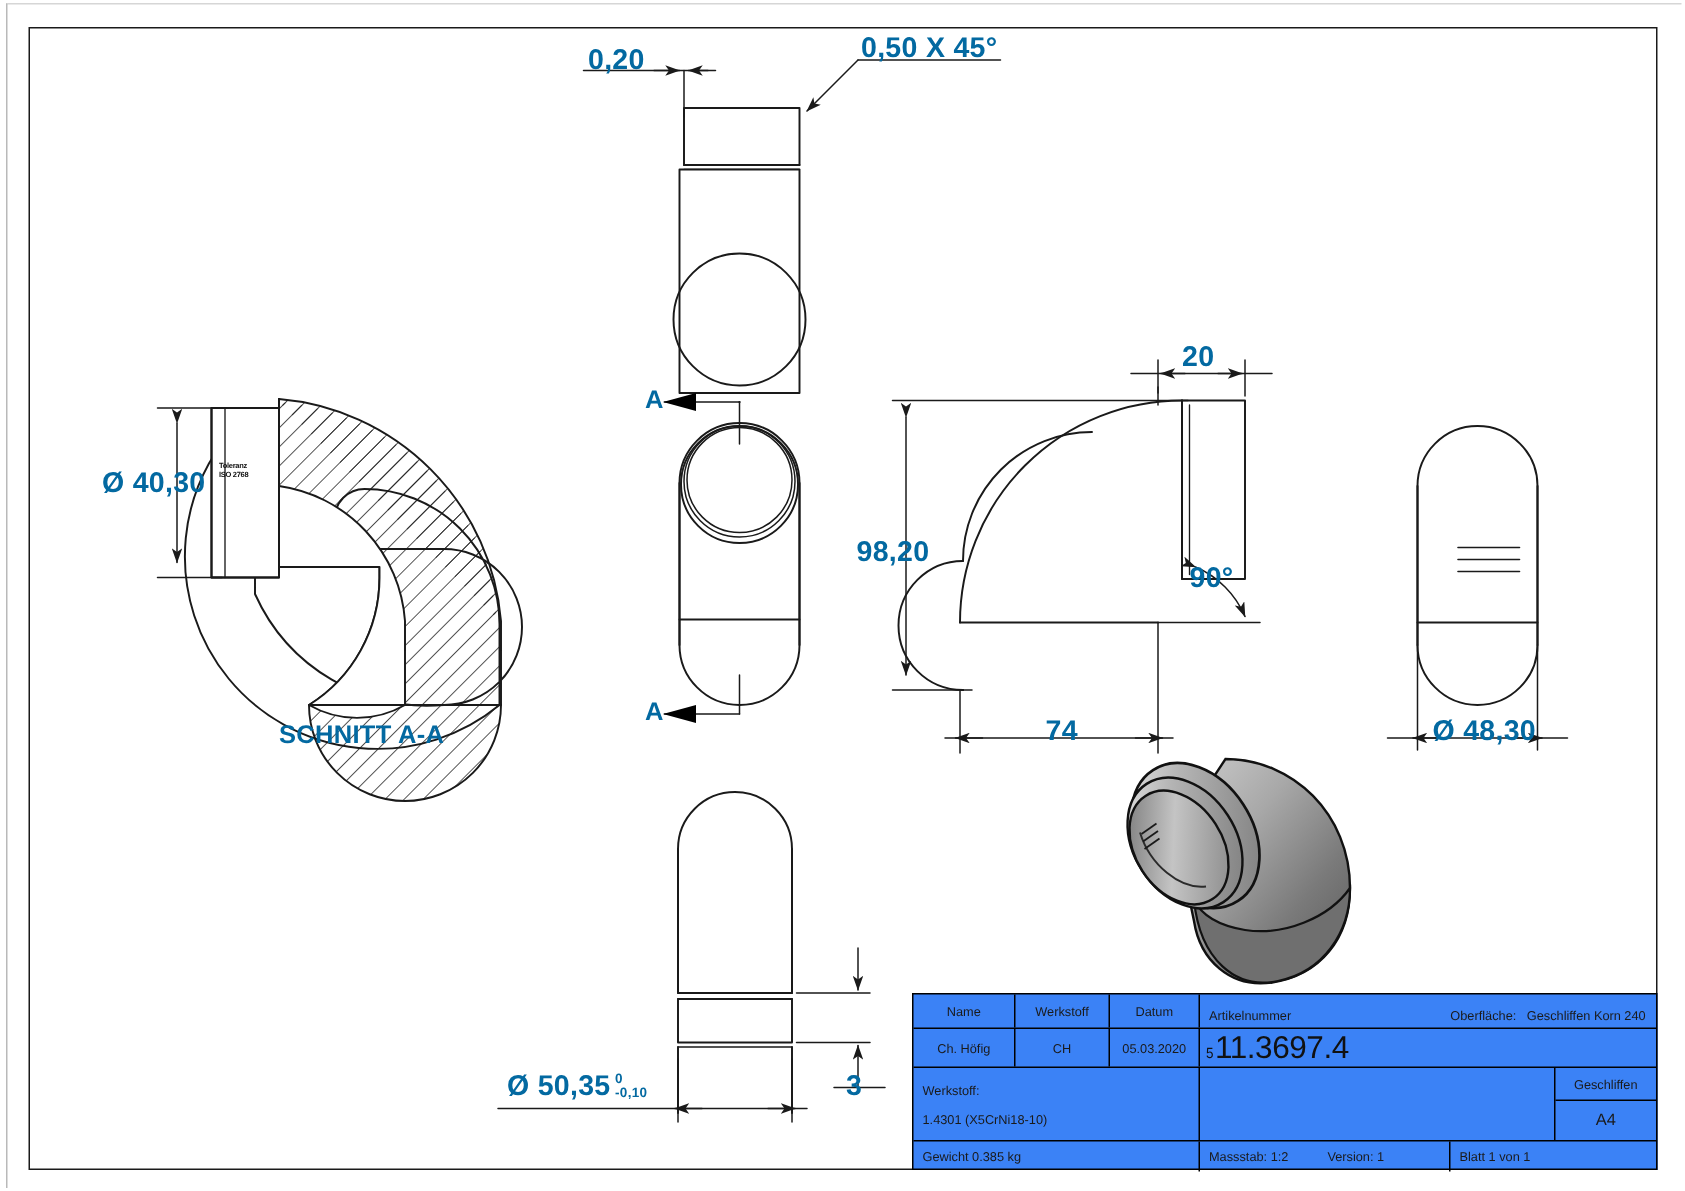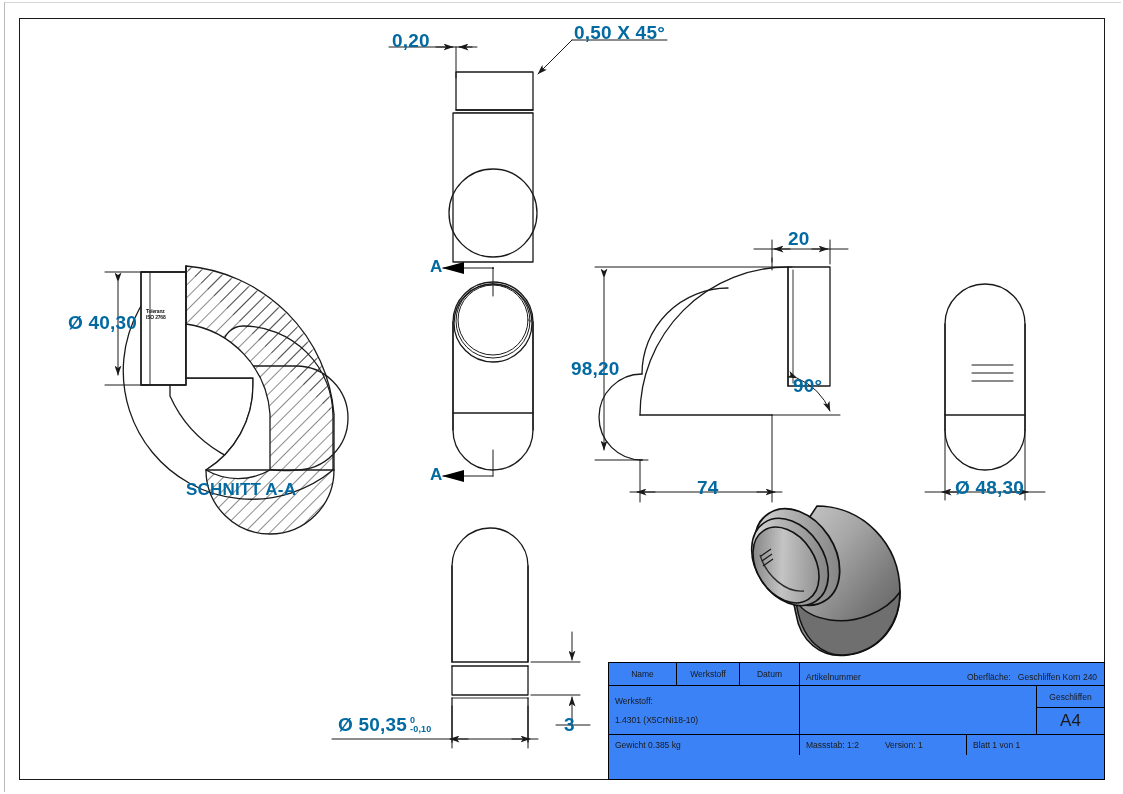--- a/index.html
+++ b/index.html
@@ -89,21 +89,21 @@
   }
   .artno-pre {
     font-size: 9px;
     color: #111;
     display: inline-block;
     transform: scaleY(1.1);
     margin-right: 1px;
     position: relative;
     top: 3px;
   }
-  .a4 { font-size: 17px; }
+  .a4 { font-size: 11px; }
 </style>
 </head>
 <body>
 
 <div id="page">
 
   <div id="sheet-edge"></div>
   <div id="frame"></div>
 
   <svg class="layer" viewBox="0 0 1123 794">
@@ -418,20 +418,29 @@
       <div class="cell ctr br" style="width:68px;height:22px;">Name</div>
       <div class="cell ctr br" style="width:63px;height:22px;">Werkstoff</div>
       <div class="cell ctr br" style="width:60px;height:22px;">Datum</div>
       <div class="cell" style="width:160px;height:22px;align-items:flex-end;padding-bottom:3px;">Artikelnummer</div>
       <div class="cell" style="width:144px;height:22px;align-items:flex-end;padding-bottom:3px;gap:7px;justify-content:center;">
         <span>Oberfläche:</span>
         <span>Geschliffen Korn 240</span>
       </div>
     </div>
 
+    <div class="tb-row bt" style="height:26px;">
+      <div class="cell ctr br" style="width:68px;height:25px;">Ch. Höfig</div>
+      <div class="cell ctr br" style="width:63px;height:25px;">CH</div>
+      <div class="cell ctr br" style="width:60px;height:25px;">05.03.2020</div>
+      <div class="cell" style="width:304px;height:25px;padding-left:4px;">
+        <span class="artno-pre">5</span>
+          <span class="artno">11.3697.4</span>
+      </div>
+    </div>
 
     <div class="tb-row bt" style="height:49px;">
       <div class="cell br" style="width:191px;height:48px;flex-direction:column;align-items:flex-start;justify-content:center;gap:9px;padding-left:6px;">
         <span>Werkstoff:</span>
         <span>1.4301 (X5CrNi18-10)</span>
       </div>
       <div class="cell br" style="width:237px;height:48px;"></div>
       <div style="width:67px;height:48px;box-sizing:border-box;">
         <div class="cell ctr" style="width:100%;height:21px;">Geschliffen</div>
         <div class="cell ctr bt a4" style="width:100%;height:27px;">A4</div>

